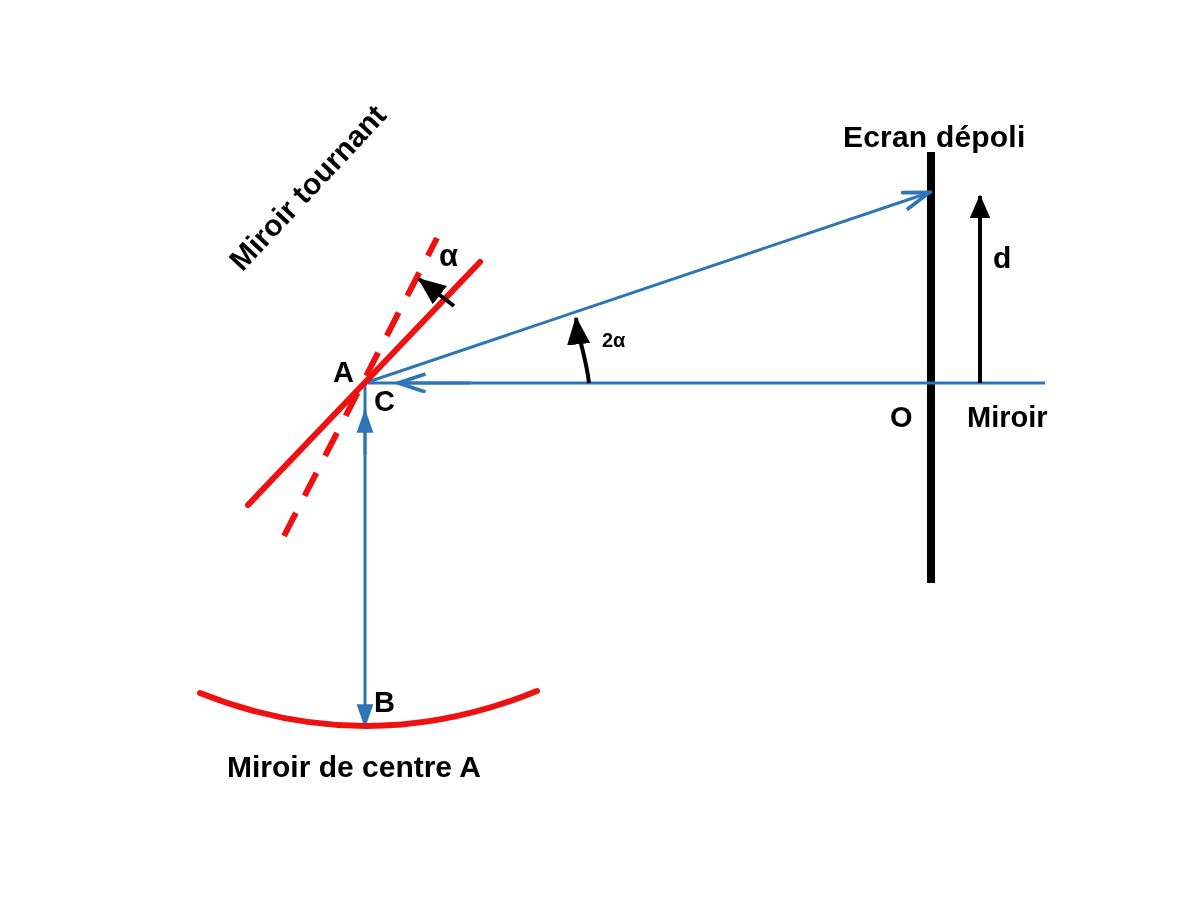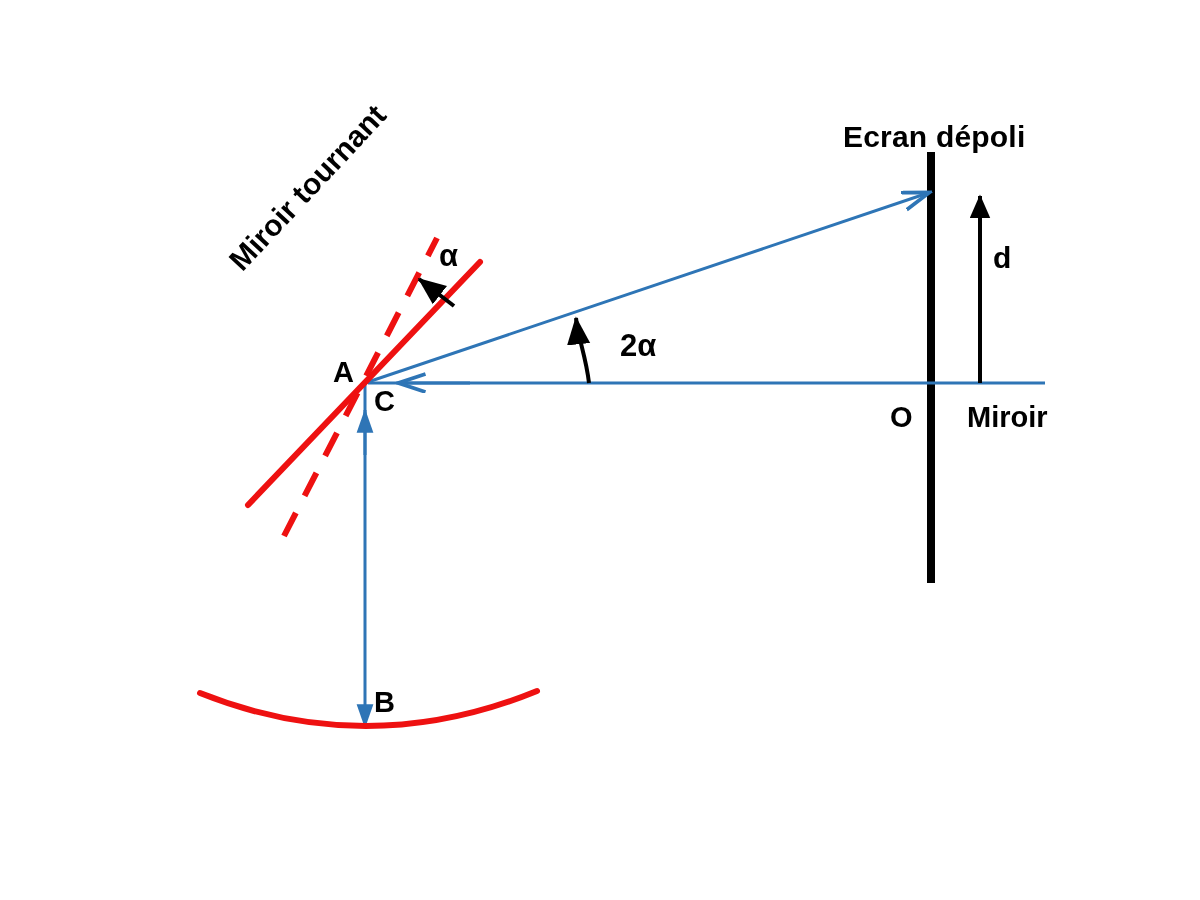--- a/index.html
+++ b/index.html
@@ -27,21 +27,21 @@
     font-family: "Liberation Sans", sans-serif;
     font-weight: bold;
     color: #000000;
     white-space: nowrap;
     line-height: 1;
   }
   #label-screen-title { left: 843px; top: 95px; font-size: 30px; letter-spacing: 0.2px; margin-top: 27px; }
   #label-d          { left: 993px; top: 243px; font-size: 30px; }
   #label-source     { left: 967px; top: 403px; font-size: 29px; }
   #label-O          { left: 890px; top: 403px; font-size: 29px; }
-  #label-2alpha     { left: 620px; top: 330px; font-size: 31px; }
+  #label-2alpha     { left: 602px; top: 330px; font-size: 20px; }
   #label-alpha      { left: 439px; top: 240px; font-size: 31px; }
   #label-A          { left: 333px; top: 358px; font-size: 29px; }
   #label-C          { left: 374px; top: 387px; font-size: 29px; }
   #label-B          { left: 374px; top: 688px; font-size: 29px; }
   #label-bottom-mirror { left: 227px; top: 752px; font-size: 30px; }
   #label-rotating-mirror {
     left: 246px; top: 246px;
     font-size: 30px;
     transform: rotate(-47deg);
     transform-origin: 0 100%;
@@ -103,16 +103,17 @@
   <div class="lbl" id="label-2alpha">2α</div>
 
   <div class="lbl" id="label-alpha">α</div>
 
   <div class="lbl" id="label-A">A</div>
 
   <div class="lbl" id="label-C">C</div>
 
   <div class="lbl" id="label-B">B</div>
 
+  <div class="lbl" id="label-bottom-mirror">Miroir de centre A</div>
 
   <div class="lbl" id="label-rotating-mirror">Miroir tournant</div>
 
 </div>
 
 </body></html>

